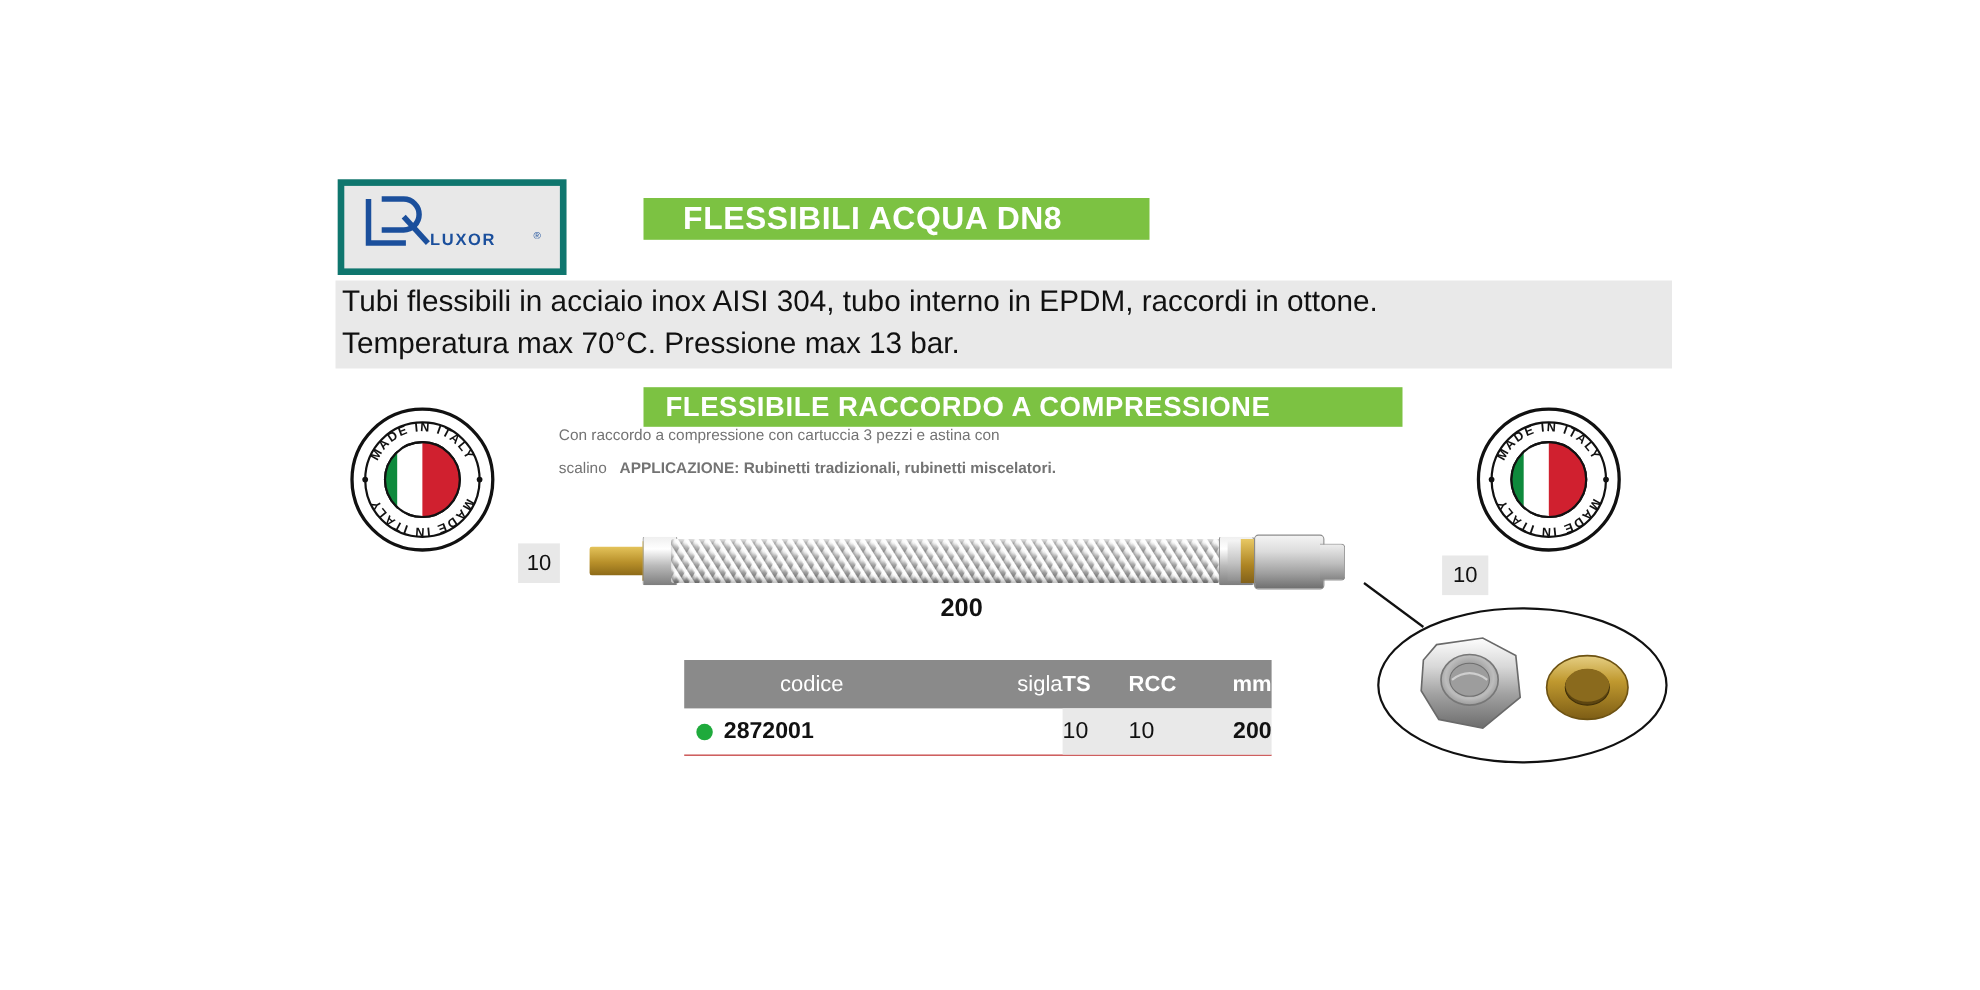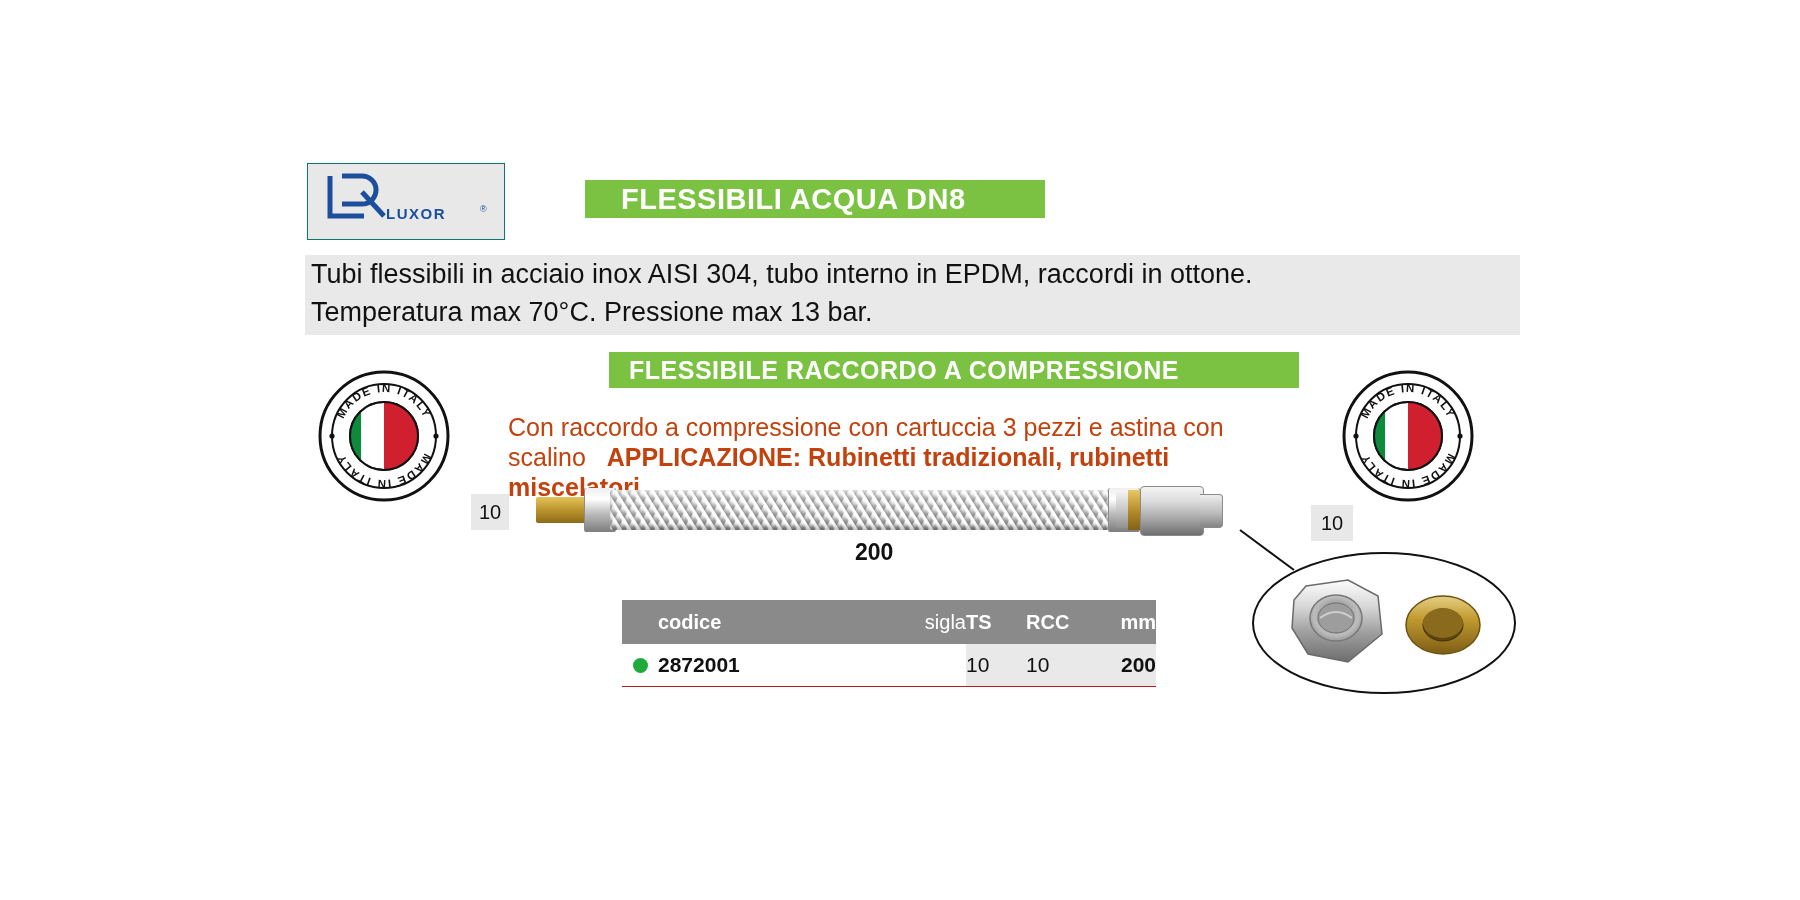--- a/index.html
+++ b/index.html
@@ -6,55 +6,55 @@
   body{
     width:1800px;height:900px;background:#ffffff;
     font-family:"Liberation Sans", sans-serif;
     position:relative;overflow:hidden;
   }
   .sheet{position:absolute;left:0;top:0;width:1800px;height:900px;}
 
   
   .logo-box{
     position:absolute;left:307px;top:163px;width:196px;height:75px;
-    background:#e8e8e8;border:1px solid #0f766e;
+    background:#e8e8e8;border:6px solid #0f766e;
   }
   .logo-mark{position:absolute;left:16px;top:8px;width:70px;height:48px;}
   .logo-word{
     position:absolute;left:78px;top:41px;
     font-weight:bold;font-size:15px;letter-spacing:1.5px;color:#1b4f9c;
     font-family:"Liberation Sans", sans-serif;
   }
   .logo-reg{position:absolute;left:172px;top:40px;font-size:9px;color:#1b4f9c;}
 
   
   .green-bar{
     position:absolute;background:#7cc242;color:#ffffff;
     font-weight:bold;font-family:"Liberation Sans", sans-serif;
     display:flex;align-items:center;
     letter-spacing:0.5px;
   }
   #title-main{left:585px;top:180px;width:460px;height:38px;font-size:29px;padding-left:36px;box-sizing:border-box;}
-  #title-sub{left:585px;top:352px;width:690px;height:36px;font-size:25px;padding-left:20px;box-sizing:border-box;margin-left:24px;}
+  #title-sub{left:585px;top:352px;width:690px;height:36px;font-size:25px;padding-left:20px;box-sizing:border-box;}
 
   
   .desc-band{
     position:absolute;left:305px;top:255px;width:1215px;height:80px;
     background:#e9e9e9;
   }
   .desc-band p{
     margin:0;padding:0 0 0 6px;
     font-size:27px;line-height:38px;color:#111;
     font-family:"Liberation Sans", sans-serif;
   }
 
   
   .app-text{
-    position:absolute;left:508px;top:412px;width:800px;
-    font-size:25px;line-height:30px;color:#c2410c;
+    position:absolute;left:508px;top:380px;width:800px;
+    font-size:14px;line-height:30px;color:#737373;
   }
   .app-text b{font-weight:bold;}
 
   
   .seal{position:absolute;width:132px;height:132px;}
   #seal-left{left:318px;top:370px;}
   #seal-right{left:1342px;top:370px;}
 
   
   .hose-wrap{position:absolute;left:500px;top:480px;width:740px;height:60px;}
@@ -134,21 +134,21 @@
     display:flex;height:44px;background:#8a8a8a;color:#fff;
     font-weight:bold;font-size:20px;align-items:center;
   }
   .tbl-row{
     display:flex;height:42px;align-items:center;font-size:21px;color:#111;
     border-bottom:1px solid #b91c1c;
   }
   .c-dot{width:36px;display:flex;align-items:center;justify-content:center;}
   .dot{width:15px;height:15px;border-radius:50%;background:#1faa3c;display:block;}
   .c-code{width:160px;text-align:left;font-weight:bold;}
-  .c-code.h{text-align:left;font-weight:bold;}
+  .c-code.h{text-align:center;font-weight:normal;}
   .c-sigla{width:148px;text-align:right;font-weight:normal;}
   .c-ts{width:60px;text-align:left;}
   .c-rcc{width:66px;}
   .c-mm{width:64px;text-align:right;font-weight:bold;}
   .tbl-row .shade-group{display:flex;align-items:center;height:42px;background:#e9e9e9;}
 </style>
 </head>
 <body>
 
 <div class="sheet">

